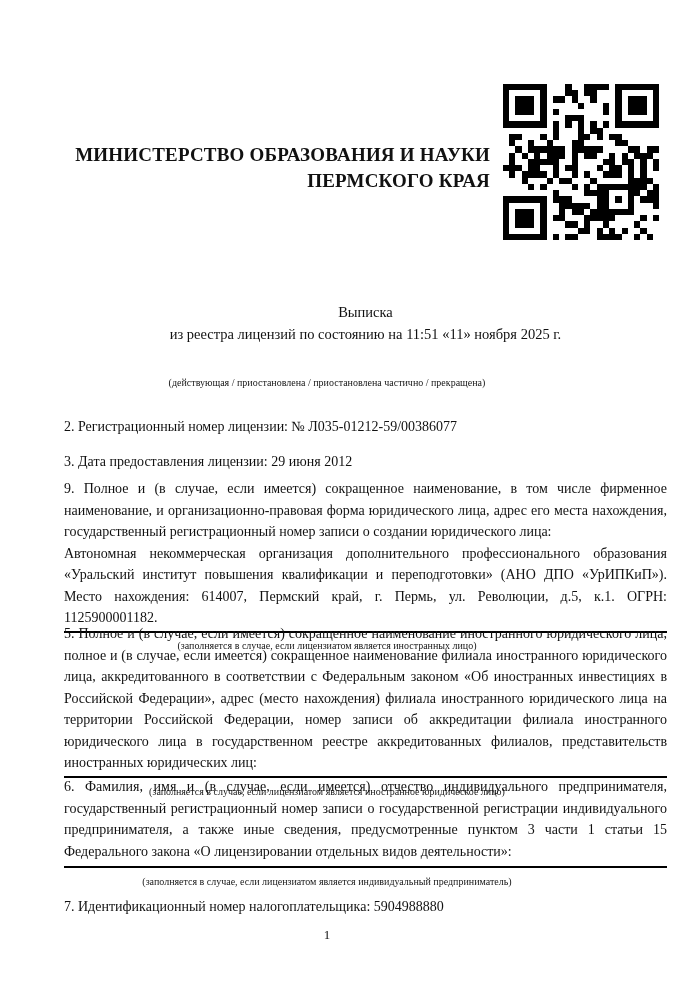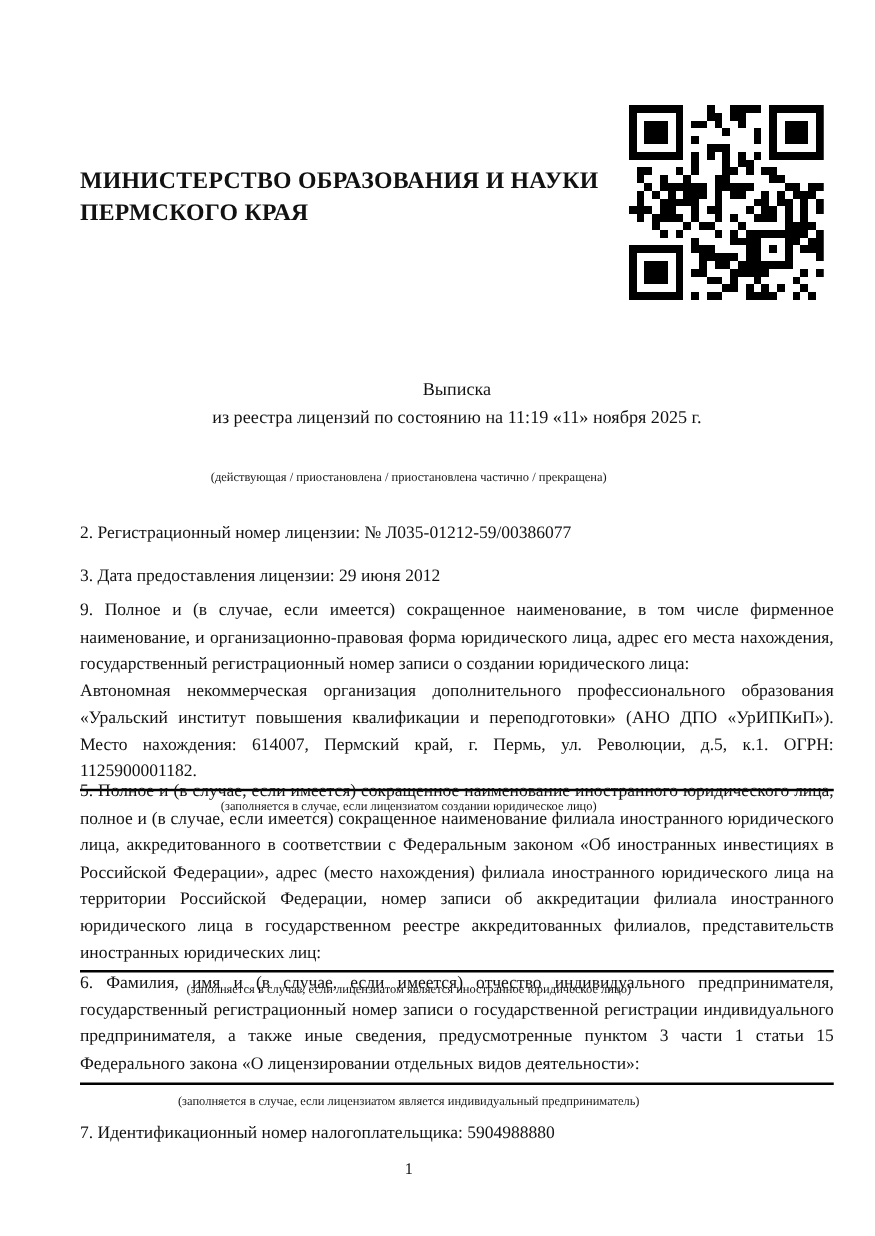--- a/index.html
+++ b/index.html
@@ -6,22 +6,22 @@
   body{
     width:700px;height:989px;
     background:#ffffff;color:#111;
     font-family:"Liberation Serif","DejaVu Serif",serif;
     position:relative;overflow:hidden;
   }
   .abs{position:absolute;}
 
   
   .ministry{
-    left:64px;top:132px;width:426px;
-    text-align:left;
+    left:64px;top:142px;width:426px;
+    text-align:right;
   }
   .ministry .m-line{
     font-size:19px;font-weight:bold;line-height:26px;
     letter-spacing:0.2px;
   }
   .ministry .subtitle{
     font-size:11px;line-height:13px;margin-top:5px;color:#161616;
   }
 
   
@@ -363,21 +363,21 @@
       <rect x="16" y="24" width="1" height="1" fill="#000"></rect>
       <rect x="17" y="24" width="1" height="1" fill="#000"></rect>
       <rect x="18" y="24" width="1" height="1" fill="#000"></rect>
       <rect x="21" y="24" width="1" height="1" fill="#000"></rect>
       <rect x="23" y="24" width="1" height="1" fill="#000"></rect>
     </svg>
 </div>
 
 <div class="abs title-block">
   <div>Выписка</div>
-  <div>из реестра лицензий по состоянию на 11:19 «11» ноября 2025 г.</div>
+  <div>из реестра лицензий по состоянию на 11:51 «11» ноября 2025 г.</div>
 </div>
 
 <section class="abs item" style="top:368px">
   <div class="caption-wrap cap-gap">
     <span class="caption">(действующая / приостановлена / приостановлена частично / прекращена)</span>
   </div>
 </section>
 
 <section class="abs item" style="top:417px">
   <p>2. Регистрационный номер лицензии: № Л035-01212-59/00386077</p>
@@ -385,21 +385,21 @@
 
 <section class="abs item" style="top:452px">
   <p>3. Дата предоставления лицензии: 29 июня 2012</p>
 </section>
 
 <section class="abs item" style="top:478px">
   <p class="just">9. Полное и (в случае, если имеется) сокращенное наименование, в том числе фирменное наименование, и организационно-правовая форма юридического лица, адрес его места нахождения, государственный регистрационный номер записи о создании юридического лица:</p>
   <p class="just">Автономная некоммерческая организация дополнительного профессионального образования «Уральский институт повышения квалификации и переподготовки» (АНО ДПО «УрИПКиП»). Место нахождения: 614007, Пермский край, г. Пермь, ул. Революции, д.5, к.1. ОГРН: 1125900001182.</p>
   <div class="rule"></div>
   <div class="caption-wrap" style="margin-top:2px">
-    <span class="caption">(заполняется в случае, если лицензиатом создании юридическое лицо)</span>
+    <span class="caption">(заполняется в случае, если лицензиатом является иностранных лицо)</span>
   </div>
 </section>
 
 <section class="abs item" style="top:623px">
   <p class="just">5. Полное и (в случае, если имеется) сокращенное наименование иностранного юридического лица, полное и (в случае, если имеется) сокращенное наименование филиала иностранного юридического лица, аккредитованного в соответствии с Федеральным законом «Об иностранных инвестициях в Российской Федерации», адрес (место нахождения) филиала иностранного юридического лица на территории Российской Федерации, номер записи об аккредитации филиала иностранного юридического лица в государственном реестре аккредитованных филиалов, представительств иностранных юридических лиц:</p>
   <div class="rule"></div>
   <div class="caption-wrap" style="margin-top:3px">
     <span class="caption">(заполняется в случае, если лицензиатом является иностранное юридическое лицо)</span>
   </div>
 </section>

